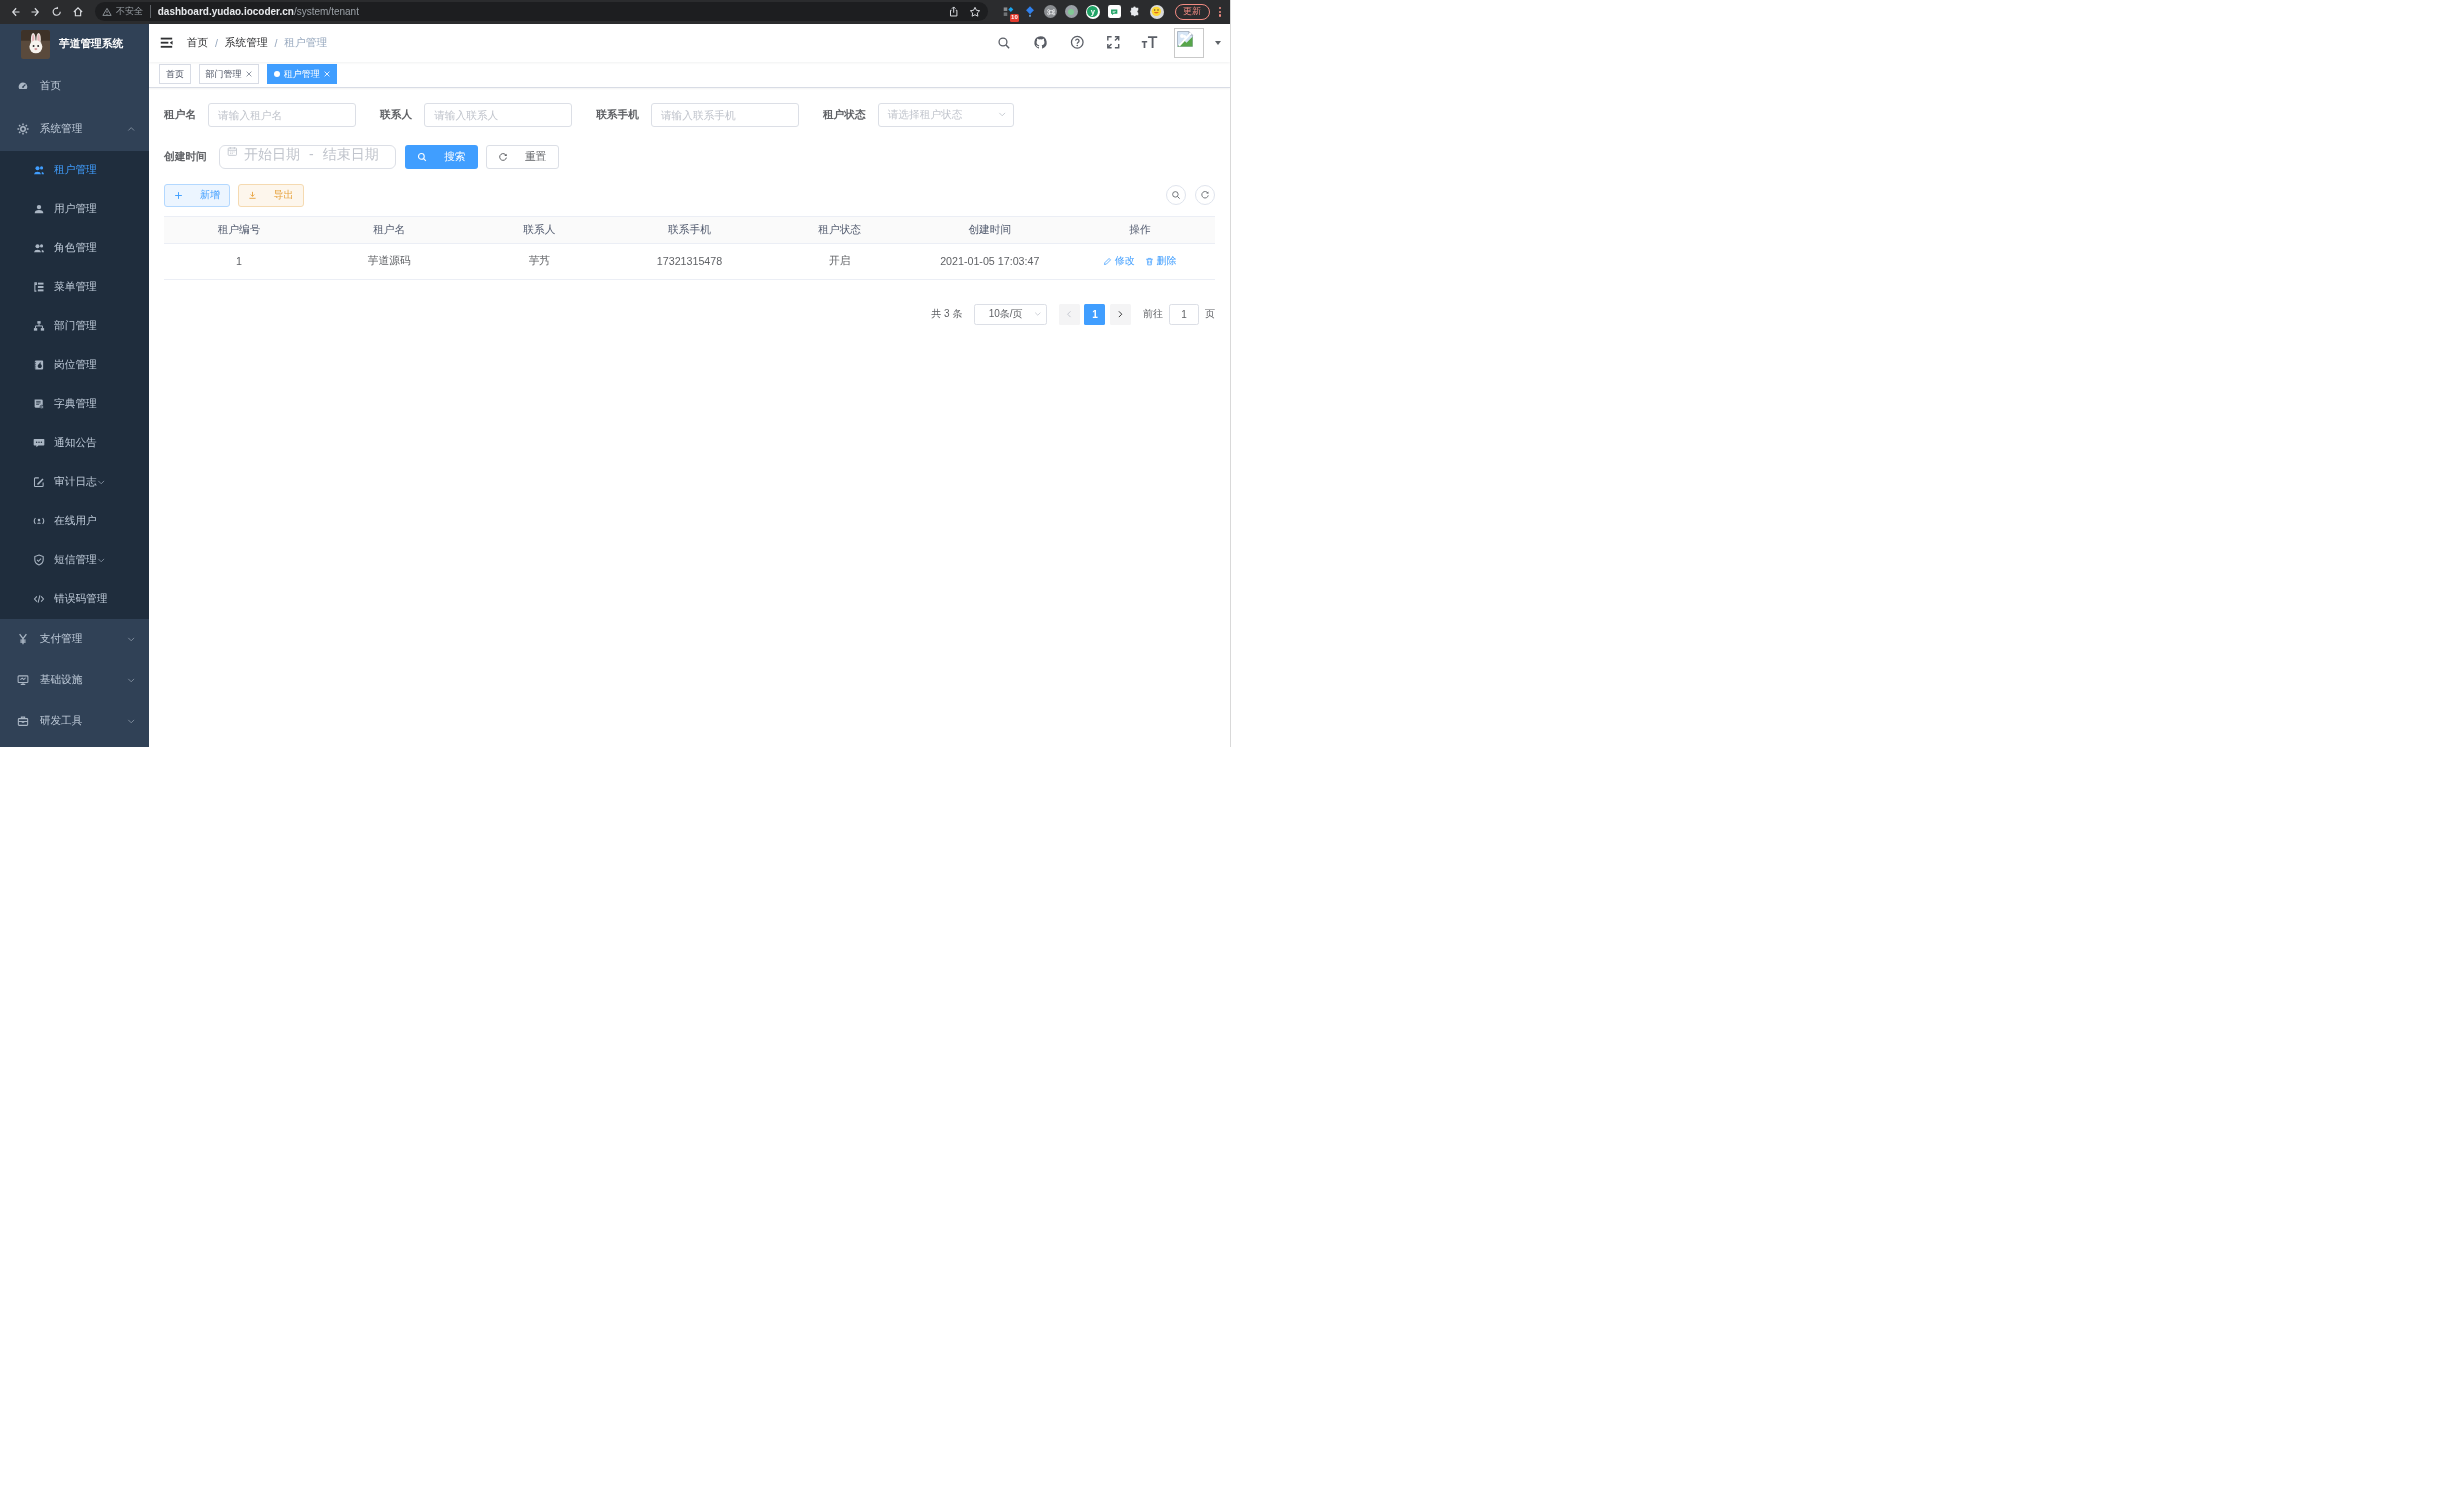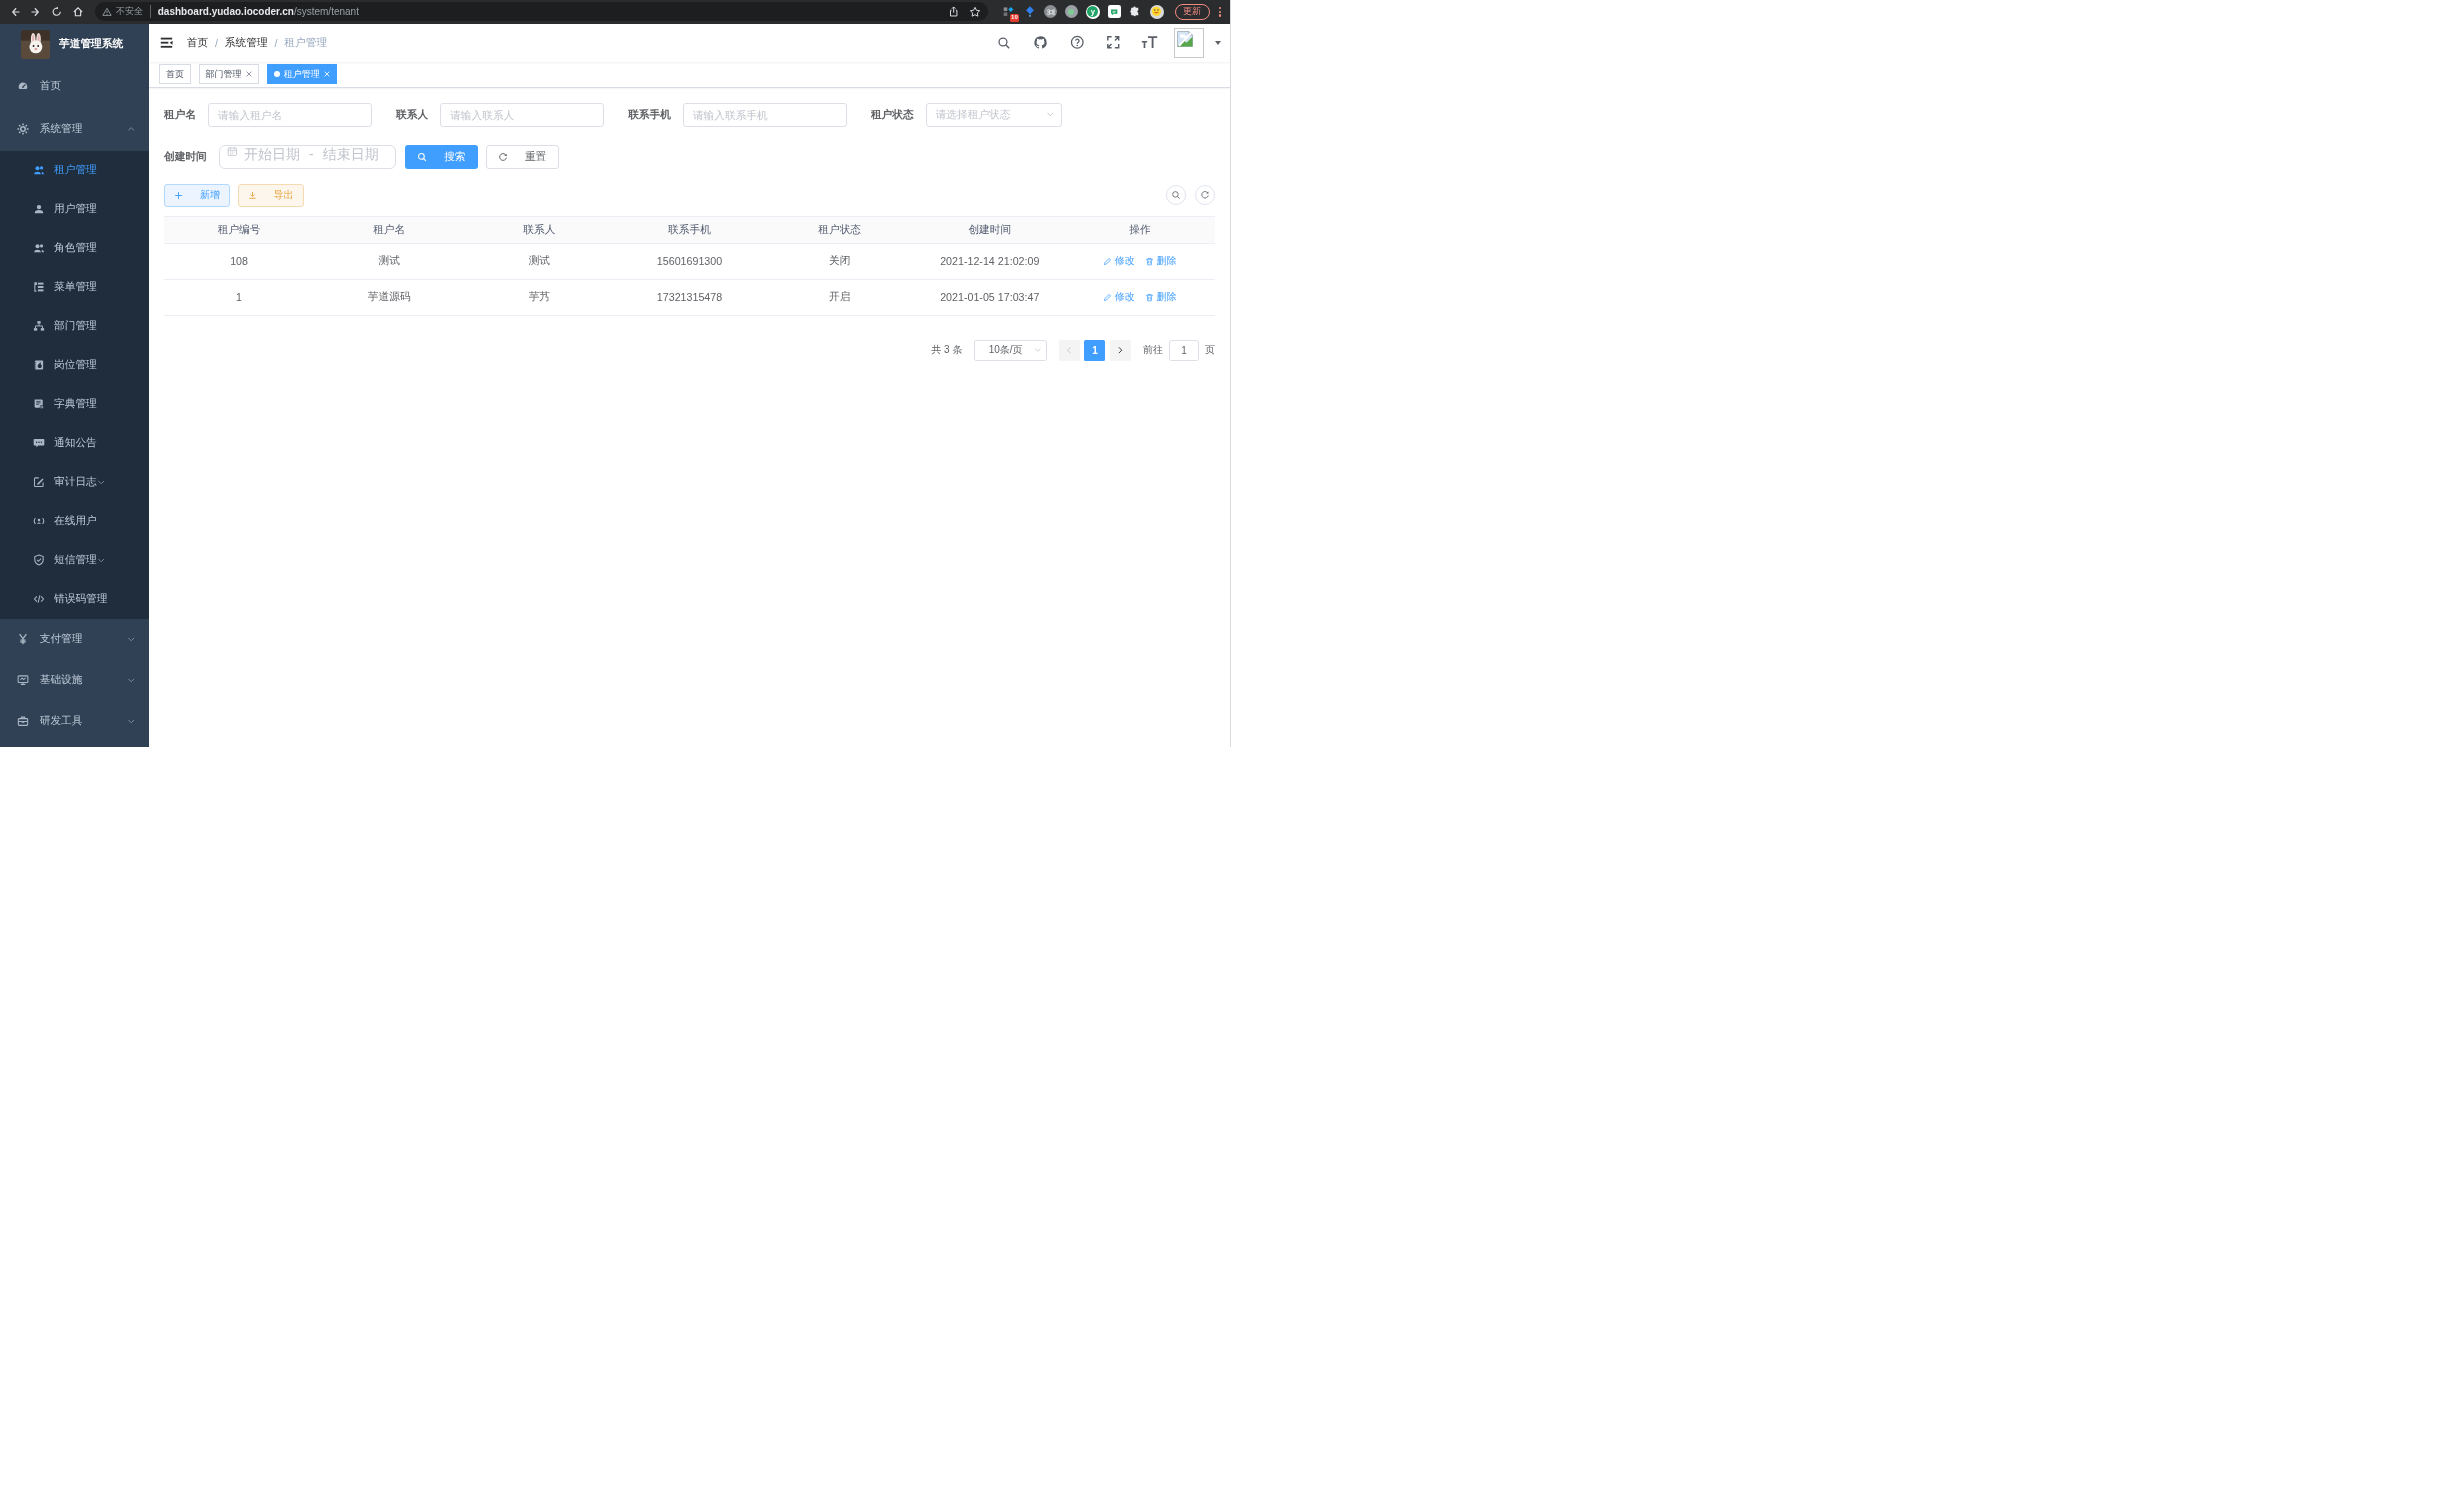--- a/index.html
+++ b/index.html
@@ -61,21 +61,21 @@
   .tag .tx{width:6.9px;height:6.9px;color:#7d8694;display:flex;align-items:center;justify-content:center}
   .tag.active{background:#409EFF;border-color:#409EFF;color:#fff}
   .tag.active .tx{color:#fff}
   .tag .dot{width:6px;height:6px;border-radius:50%;background:#fff}
 
   
   .content{flex:1;padding:15px 15px 0 15px;background:#fff;overflow:hidden}
   .frow{display:flex;align-items:center;margin-bottom:18px}
   .fitem{display:flex;align-items:center;margin-right:24px}
   .flabel{font-size:10.7px;font-weight:600;color:#606266;margin-right:12px;white-space:nowrap}
-  .tinput{width:164px;height:24px;border:0.8px solid #dcdfe6;border-radius:3px;padding:0 9px;font-size:10.7px;color:#606266;outline:none;font-family:inherit}
+  .tinput{width:148px;height:24px;border:0.8px solid #dcdfe6;border-radius:3px;padding:0 9px;font-size:10.7px;color:#606266;outline:none;font-family:inherit}
   .tinput::placeholder{color:#c0c4cc}
   .fselect{width:136px;height:24px;border:0.8px solid #dcdfe6;border-radius:3px;padding:0 20px 0 9px;font-size:10.7px;color:#c0c4cc;display:flex;align-items:center;position:relative;cursor:pointer}
   .fselect .sc{position:absolute;right:6px;color:#c0c4cc}
   .drange{width:177px;height:24px;border:0.8px solid #dcdfe6;border-radius:6px;display:flex;align-items:flex-start;padding:0 7.6px;gap:6px;color:#c0c4cc;font-size:14px;cursor:text}
   .drange .dsep{color:#c0c4cc;flex:0 0 auto;margin:0 3px}
   .btn{height:24px;border-radius:3px;font-size:10.7px;display:inline-flex;align-items:center;gap:17px;padding:0 11.4px;cursor:pointer;border:0.8px solid transparent;font-family:inherit}
   .btn-primary{background:#409EFF;color:#fff}
   .btn-plain{background:#fff;border-color:#dcdfe6;color:#606266}
   .btn-sm{height:23px;font-size:10px;padding:0 9px;border-radius:3px}
   .btn-add{background:#ecf5ff;border-color:#b3d8ff;color:#409EFF}
@@ -568,41 +568,20 @@
               <th>租户编号</th>
               <th>租户名</th>
               <th>联系人</th>
               <th>联系手机</th>
               <th>租户状态</th>
               <th>创建时间</th>
               <th>操作</th>
             </tr>
           </thead>
           <tbody>
-            <tr>
-              <td>108</td>
-              <td>测试</td>
-              <td>测试</td>
-              <td>15601691300</td>
-              <td>关闭</td>
-              <td>2021-12-14 21:02:09</td>
-              <td>
-                <a class="oplink">
-                    <svg width="9" height="9" viewBox="0 0 16 16">
-                      <path d="M10.8 2.6l2.6 2.6L6 12.6l-3.4.8.8-3.4z" fill="none" stroke="currentColor" stroke-width="1.4"></path>
-                    </svg>
-                    <span>修改</span>
-                  </a><a class="oplink">
-                    <svg width="9" height="9" viewBox="0 0 16 16">
-                      <path d="M2 4h12M5.5 4V2.5h5V4M4 4l.8 10h6.4L12 4M6.5 6.5v5M9.5 6.5v5" fill="none" stroke="currentColor" stroke-width="1.3"></path>
-                    </svg>
-                    <span>删除</span>
-                  </a>
-              </td>
-            </tr>
             <tr>
               <td>1</td>
               <td>芋道源码</td>
               <td>芋艿</td>
               <td>17321315478</td>
               <td>开启</td>
               <td>2021-01-05 17:03:47</td>
               <td>
                 <a class="oplink">
                     <svg width="9" height="9" viewBox="0 0 16 16">

